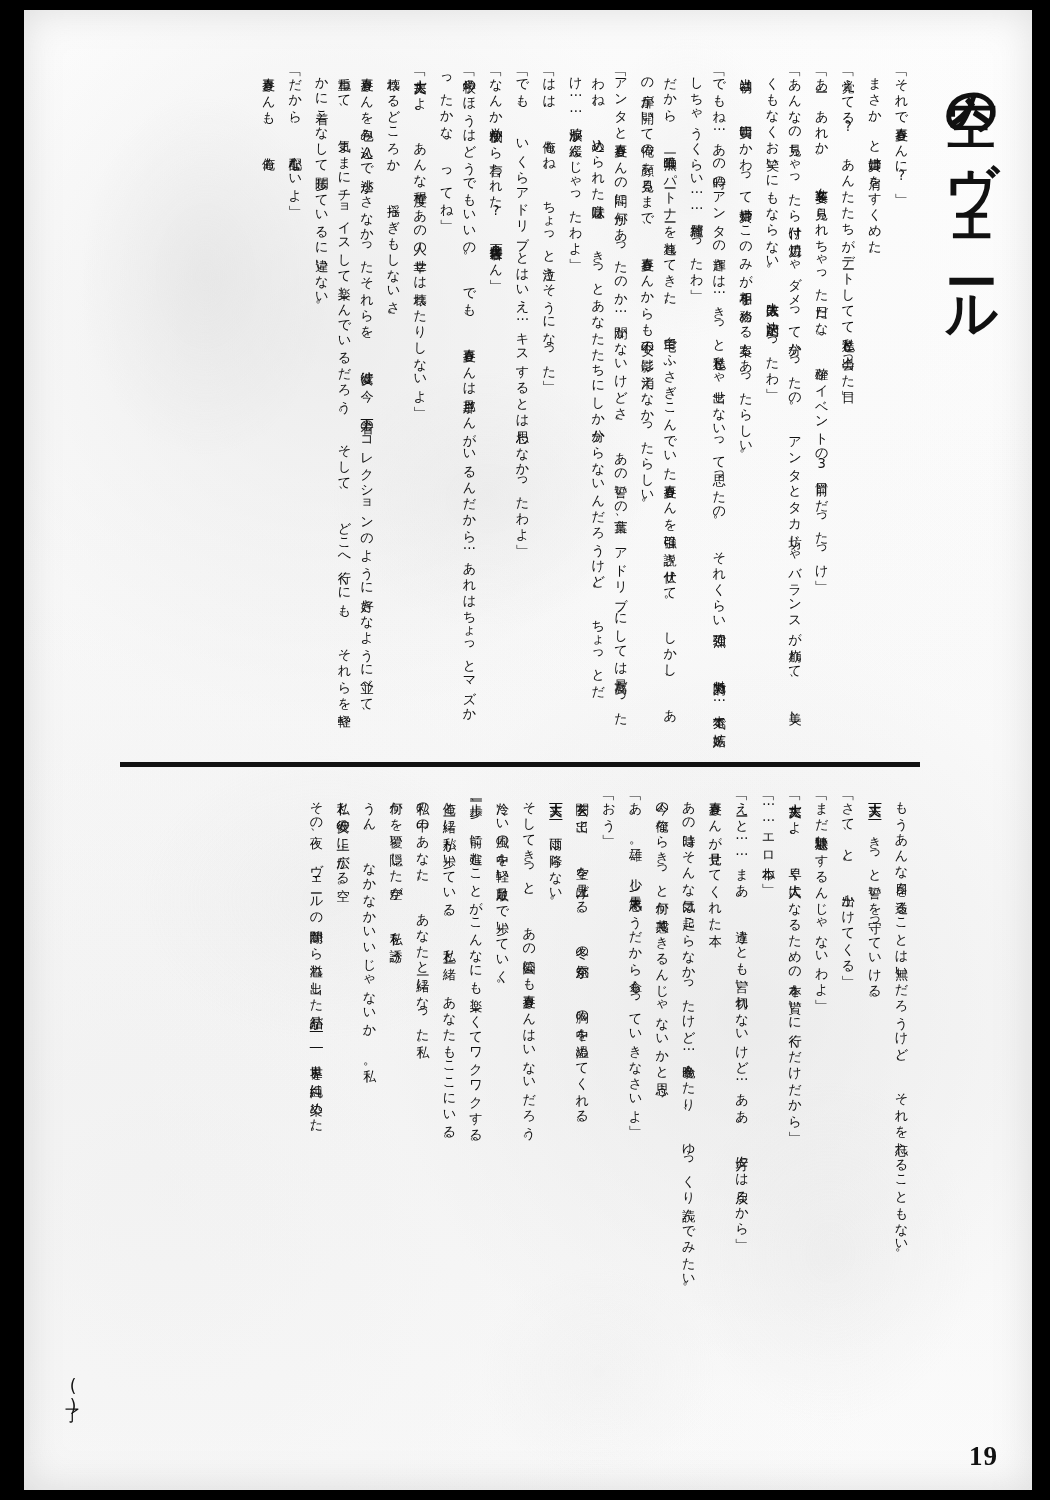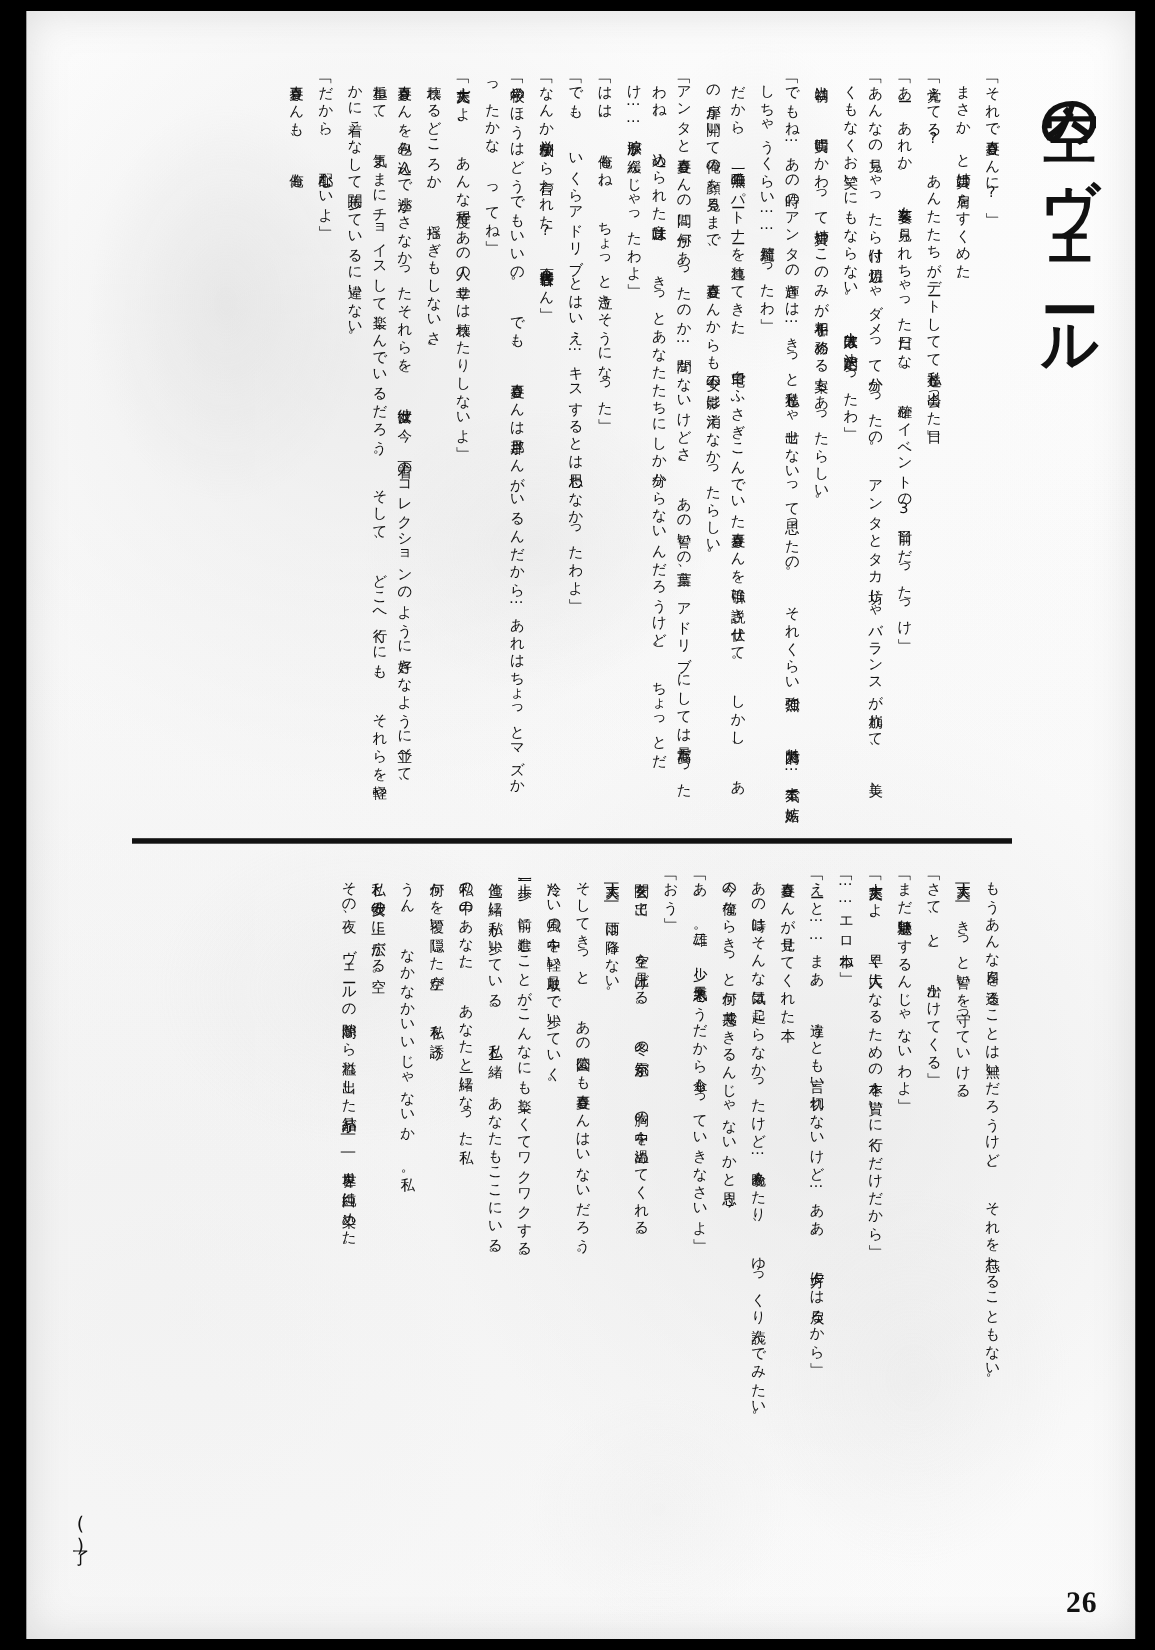--- a/index.html
+++ b/index.html
@@ -182,17 +182,17 @@
       <p>一歩一歩、　前に進むことがこんなにも楽しくてワクワクする。</p>
       <p>俺と一緒に私が歩いている。　私と一緒、　あなたもここにいる。</p>
       <p>私の中のあなた。　あなたと一緒になった私。</p>
       <p>何かを覆い隠した空が、　私を誘う。</p>
       <p>うん。　なかなかいいじゃないか、　私。</p>
       <p>私と彼女の上に広がる空。</p>
       <p>その夜、　ヴェールの隙間から溢れ出した結晶が――世界を純白に染めた。</p>
     </div>
 
     <div id="end-mark">(了)</div>
-    <div id="page-number">26</div>
+    <div id="page-number">19</div>
 
     <div class="vignette"></div>
   </div>
 </div>
 
 </body></html>

